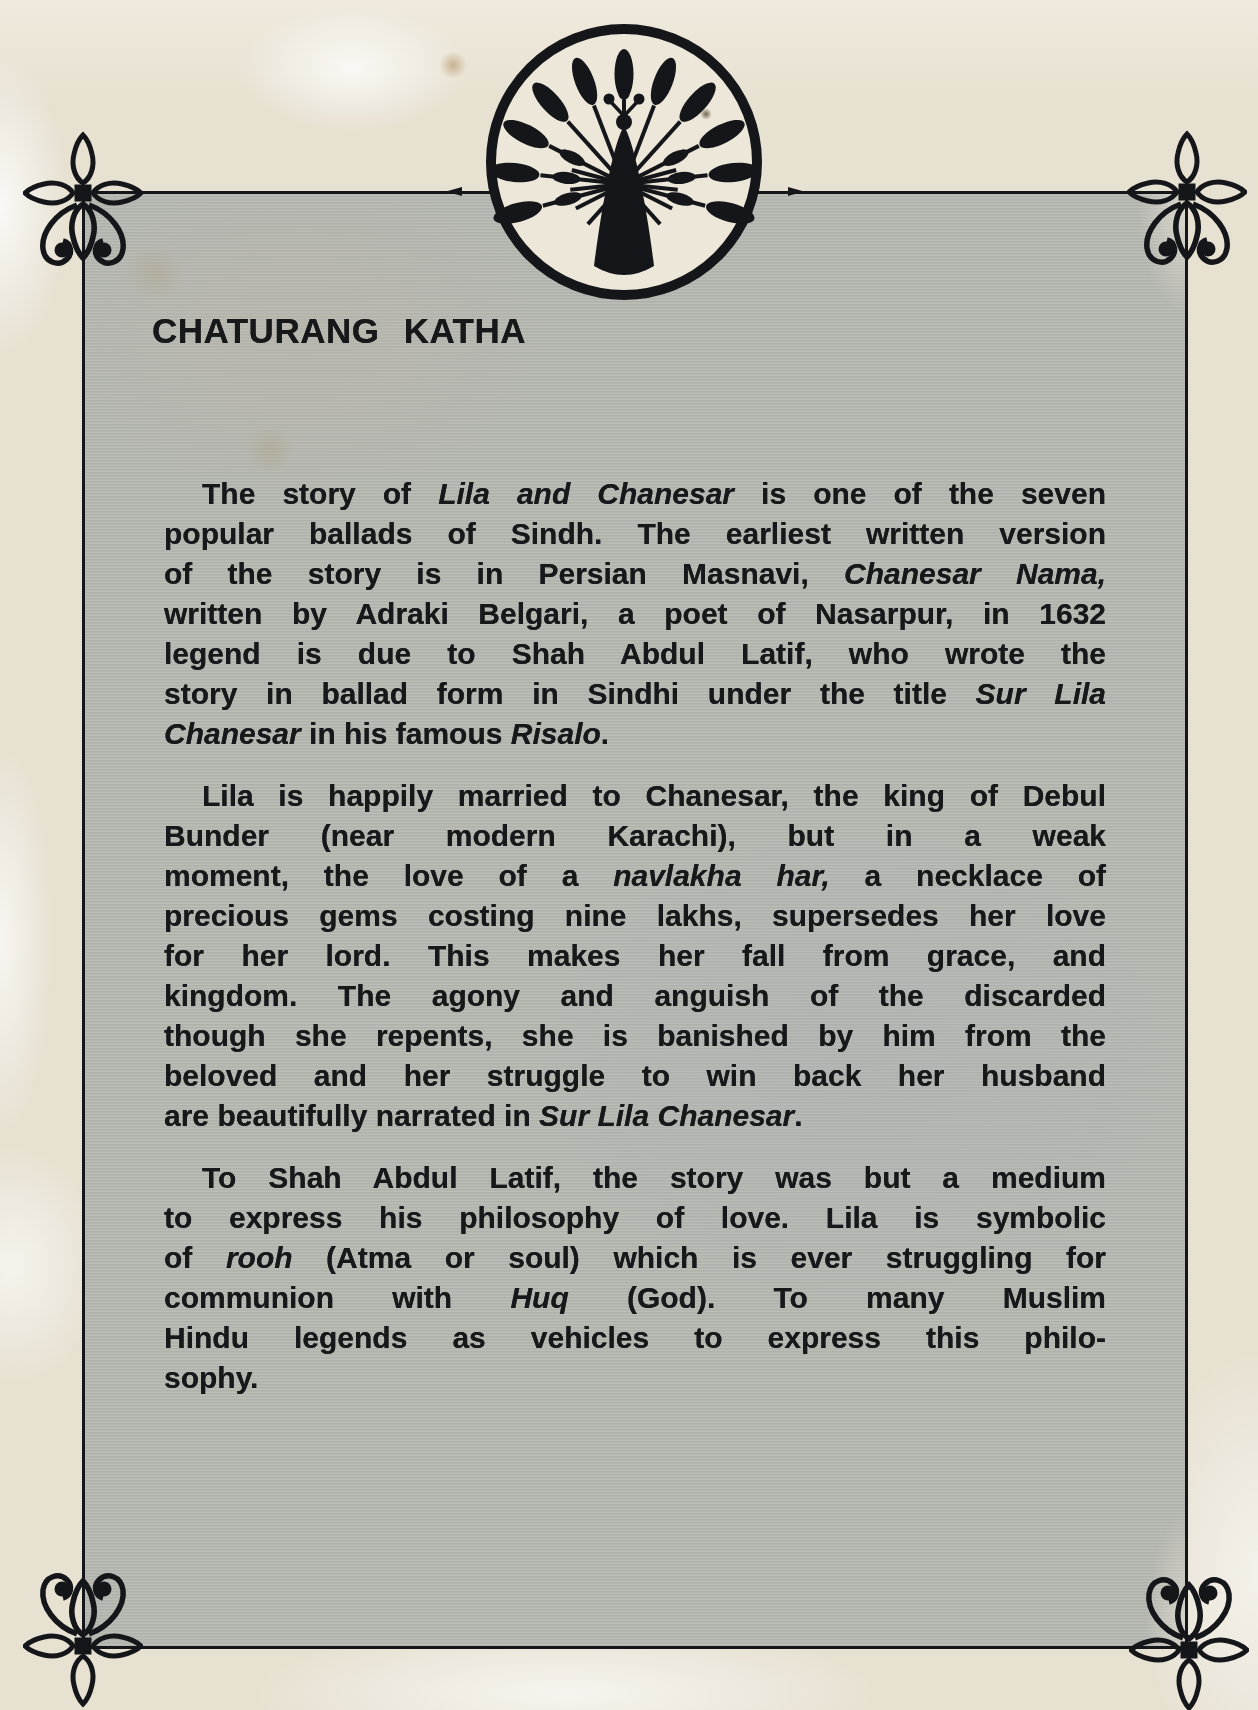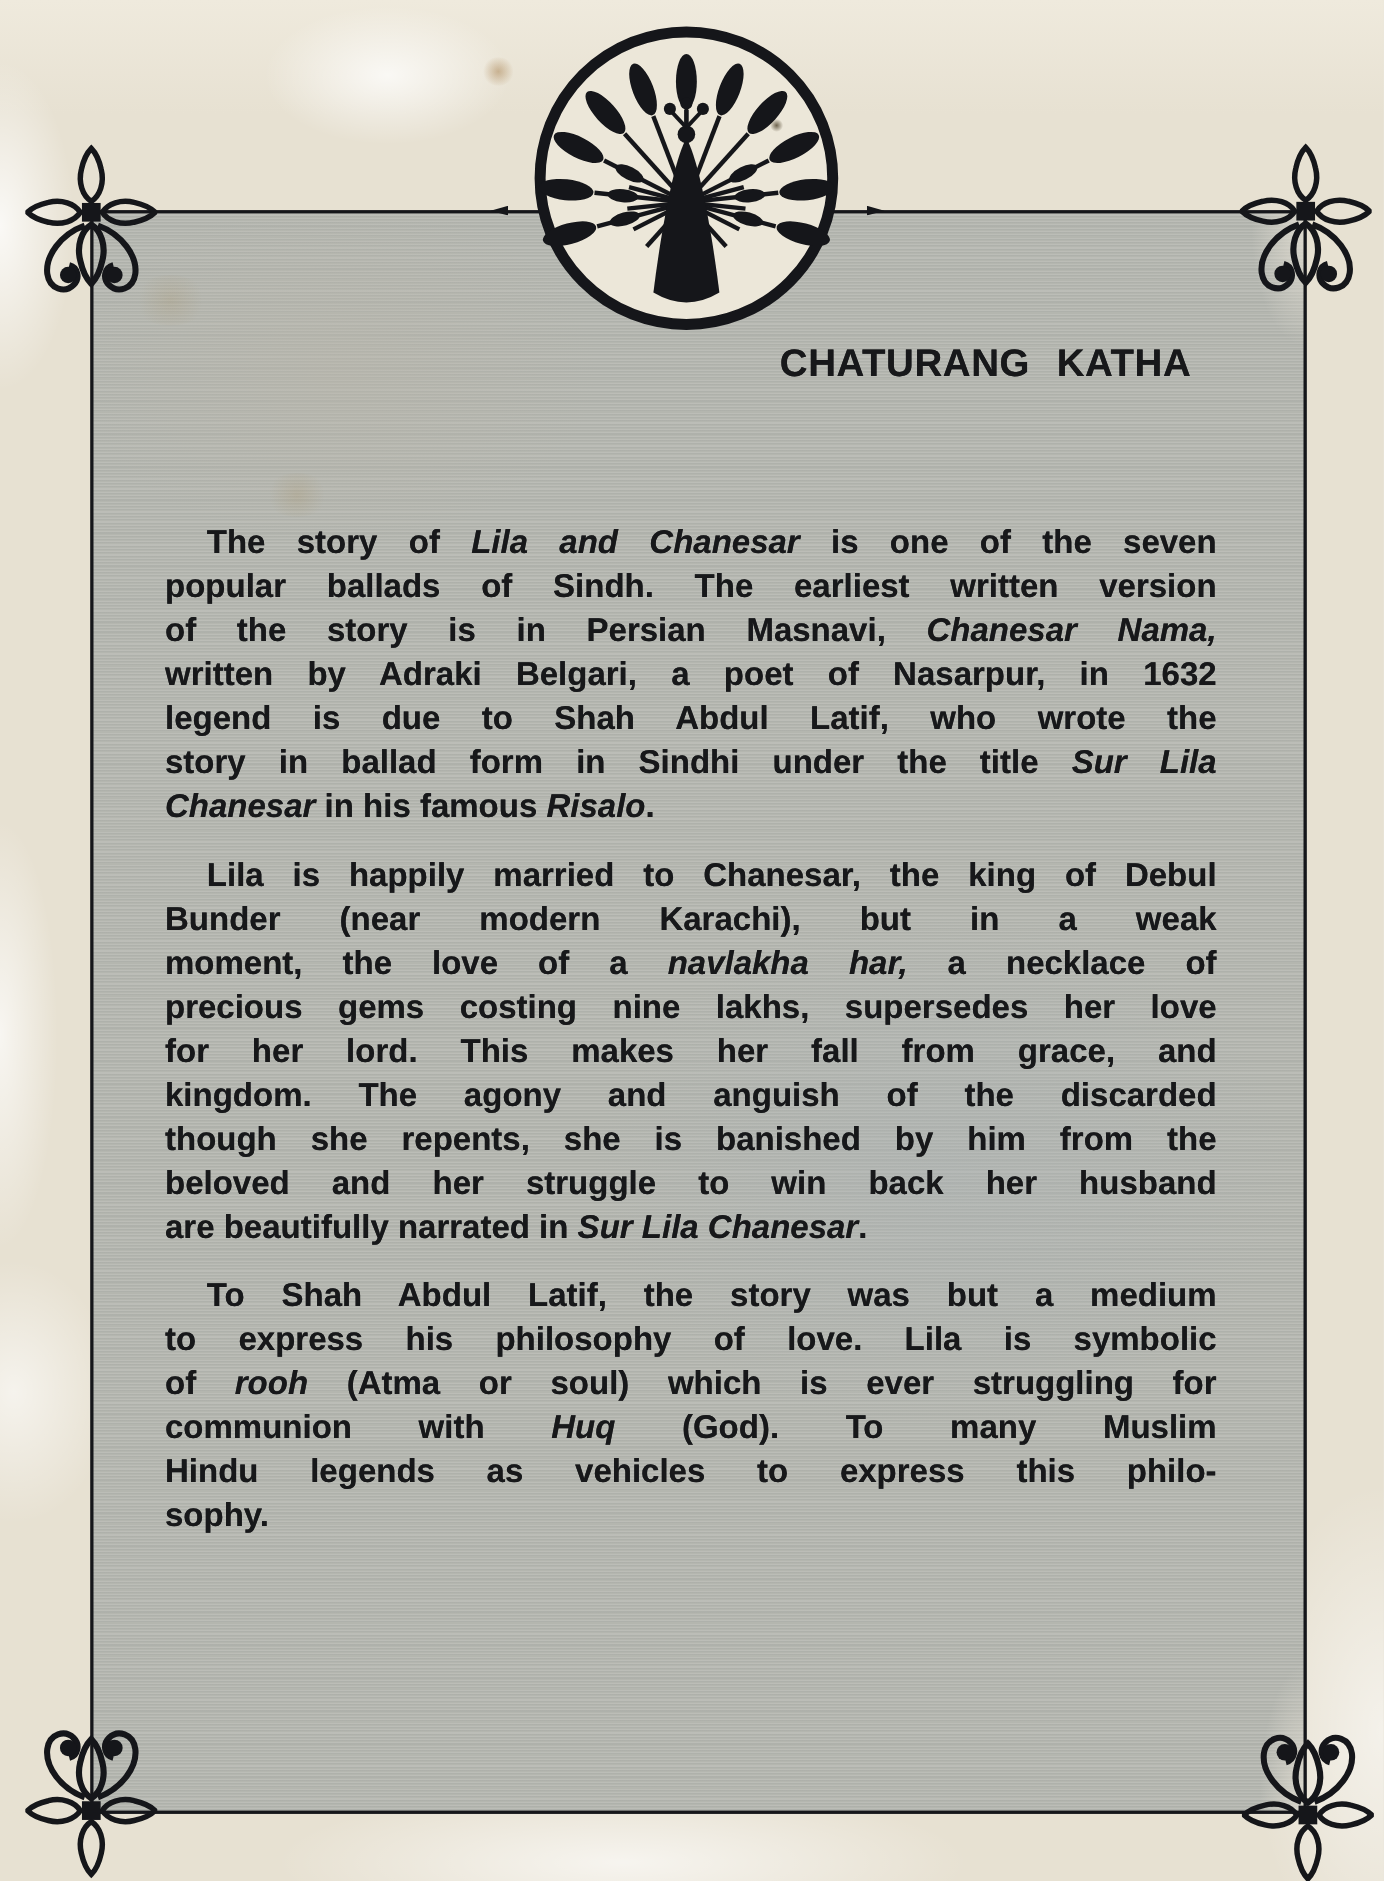--- a/index.html
+++ b/index.html
@@ -31,32 +31,32 @@
         rgba(0,0,0,0) 2px,        rgba(0,0,0,0) 3px);
   }
   .frame{
     position:absolute; left:82px; top:191px; width:1106px; height:1458px;
     border:3px solid #15161a; box-sizing:border-box;
   }
   .ornament{ position:absolute; width:120px; height:148px; }
   .ornament.flip{ transform:scaleY(-1); }
   .logo-badge{ position:absolute; left:476px; top:14px; width:296px; height:296px; }
   .masthead-title{
-    position:absolute; left:133px; top:311px; width:950px;
-    text-align:right; font-size:35px; font-weight:700; color:#17181a;
+    position:absolute; left:152px; top:311px; width:950px;
+    text-align:left; font-size:35px; font-weight:700; color:#17181a;
     letter-spacing:.5px; word-spacing:14px; white-space:nowrap;
     text-shadow:0 0 .6px rgba(23,24,26,.85);
   }
   .article{
     position:absolute; left:150px; top:474px; width:956px;
     color:#17181a; font-size:30px; line-height:40px; font-weight:700;
     text-shadow:0 0 .6px rgba(23,24,26,.8);
   }
   .para{ margin:0 0 22px 0; }
-  .line{ text-align:justify; text-align-last:justify; }
+  .line{ text-align:justify; text-align-last:justify;margin-left:14px; }
   .line.first{ padding-left:38px; }
   .line.last{ text-align-last:left; }
   .line i{ font-style:italic; }
   
   .rule-mark{ position:absolute; width:16px; height:9px; background:#15161a; top:187px; }
   .rule-mark.left { left:446px; clip-path:polygon(0 50%, 100% 0, 100% 100%); }
   .rule-mark.right{ left:788px; clip-path:polygon(0 0, 100% 50%, 0 100%); }
   
   .stain{ position:absolute; border-radius:50%; pointer-events:none; }
   .stain.s1{ left:438px; top:52px;  width:30px; height:26px; background:radial-gradient(circle, rgba(151,105,46,.42), rgba(151,105,46,0) 70%); }

